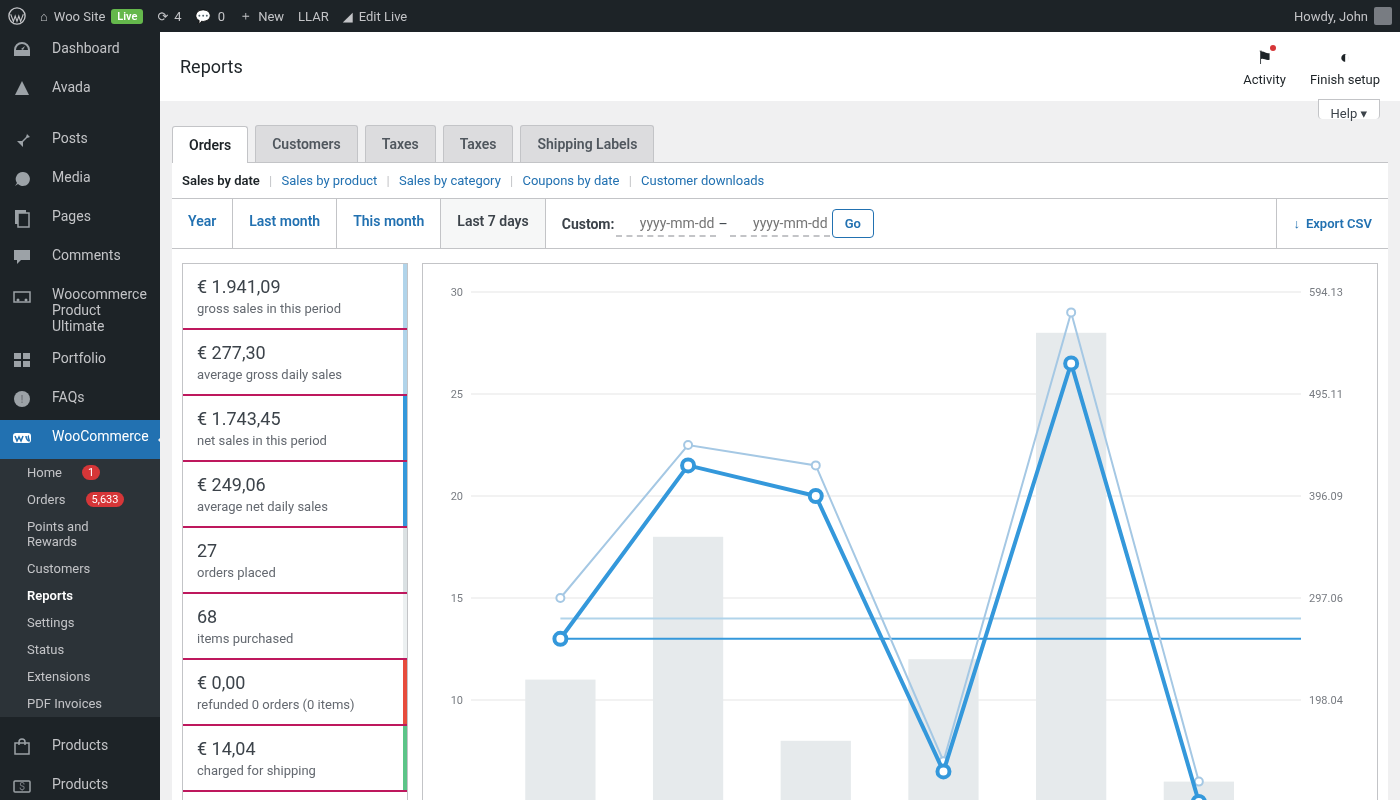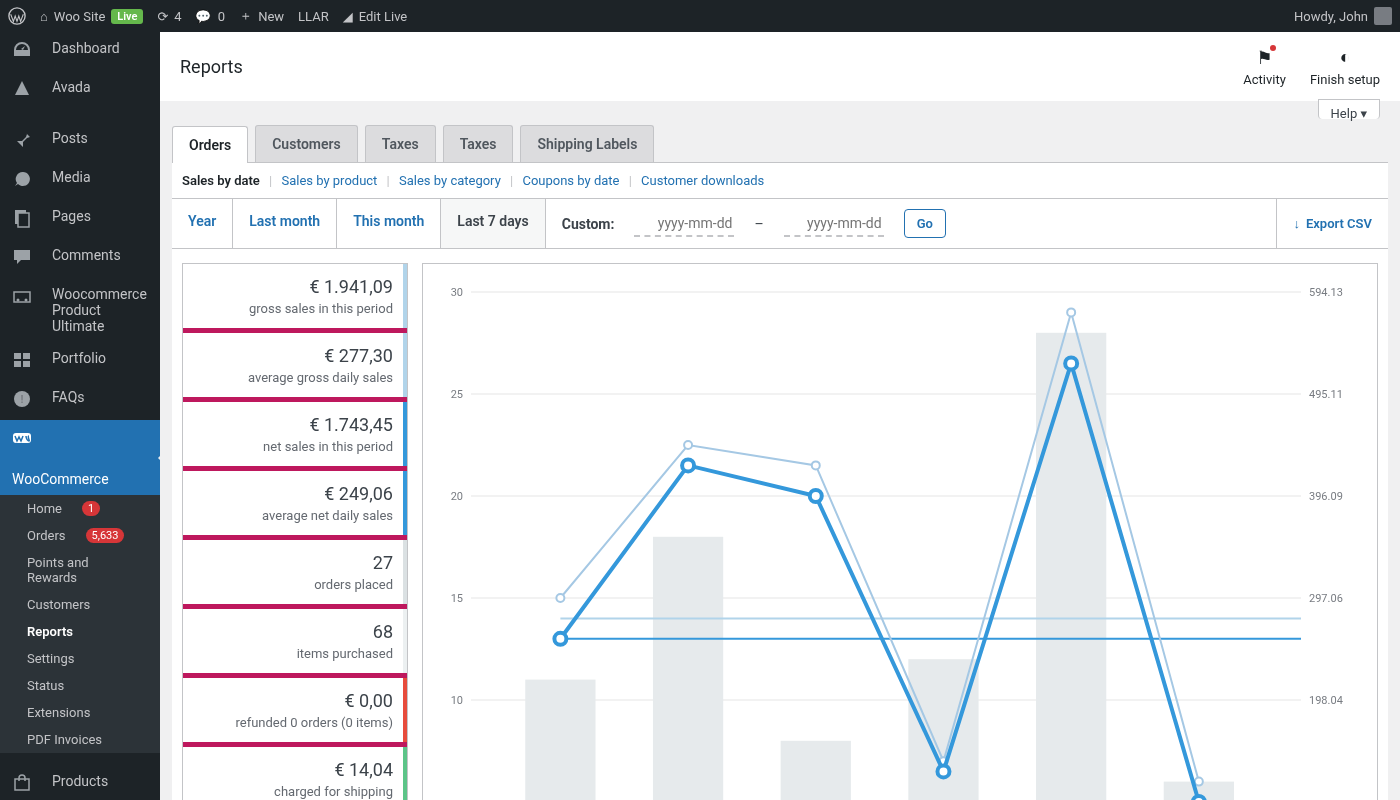--- a/index.html
+++ b/index.html
@@ -8,21 +8,21 @@
 
 #admin-bar { height: 32px; background: #1d2327; color: #c3c4c7; display: flex; align-items: center; padding: 0 8px; justify-content: space-between; font-size: 13px; }
 #admin-bar .left, #admin-bar .right { display: flex; align-items: center; gap: 14px; }
 #admin-bar a { color: #c3c4c7; text-decoration: none; display: inline-flex; align-items: center; gap: 6px; cursor: pointer; }
 .live-badge { background:#65b84c; color:#fff; padding:1px 6px; border-radius:3px; font-size:11px; font-weight:600; }
 .avatar-box { width:18px; height:18px; background:#787c82; display:inline-block; border-radius:2px; }
 
 
 #sidebar { position:absolute; top:32px; left:0; bottom:0; width:160px; background:#1d2327; color:#c3c4c7; }
 #sidebar .item { display:flex; align-items:flex-start; gap:20px; padding:8px 12px; font-size:14px; cursor:pointer; position:relative; }
-#sidebar .item.current { background:#2271b1; color:#fff; font-weight:400;flex-direction:column; }
+#sidebar .item.current { background:#2271b1; color:#fff; font-weight:400; }
 #sidebar .item.current .arrow { position:absolute; right:-8px; top:50%; transform:translate(-2px,-50%); width:0;height:0;border-top:8px solid transparent;border-bottom:8px solid transparent;border-right:8px solid #f0f0f1; }
 #sidebar .sub { background:#2c3338; }
 #sidebar .sub .item { padding:6px 27px; font-size:13px; color:#c3c4c7; }
 #sidebar .sub .item.sub-current { color:#fff; font-weight:600; }
 .badge-red { background:#d63638; color:#fff; border-radius:9px; font-size:11px; padding:1px 6px; min-width:18px; text-align:center; display:inline-block; }
 .ico { width:20px; text-align:center; font-family: inherit; }
 
 
 #content { position:absolute; top:32px; left:160px; right:0; bottom:0; overflow:auto; }
 #header-row { background:#fff; display:flex; align-items:center; justify-content:space-between; padding:14px 20px 14px 20px; }
@@ -41,29 +41,29 @@
 
 #tab-body { background:#fff; border-top:1px solid #c3c4c7; margin:0 12px; padding-bottom:12px; }
 .subnav { padding:10px 10px; font-size:13px; }
 .subnav a { color:#2271b1; text-decoration:none; cursor:pointer; }
 .subnav span.cur { color:#1d2327; font-weight:600; }
 .subnav .sep { color:#c3c4c7; margin:0 6px; }
 
 .range-row { display:flex; align-items:stretch; border:1px solid #c3c4c7; border-left:none; border-right:none; }
 .range-row .rtab { padding:14px 16px; border-right:1px solid #c3c4c7; font-size:14px; color:#2271b1; cursor:pointer; font-weight:600; }
 .range-row .rtab.active { color:#3c434a; background:#f6f7f7; }
-.range-row .custom { padding:10px 16px; display:flex; align-items:center; gap:20px; font-size:14px; }
+.range-row .custom { padding:10px 16px; display:flex; align-items:center; gap:2px; font-size:14px; }
 .range-row input[type=text] { border:none; border-bottom:2px dashed #c3c4c7; padding:4px 2px; width:100px; font-size:14px; color:#646970; text-align:right; outline:none; background:transparent; }
 .range-row .go { border:1px solid #2271b1; color:#2271b1; background:#fff; padding:6px 12px; border-radius:4px; font-weight:600; cursor:pointer; font-size:13px;text-align:center; }
 .range-row .spacer { flex:1; }
 .range-row .export { padding:14px 16px; border-left:1px solid #c3c4c7; color:#2271b1; cursor:pointer; font-weight:600; display:flex; gap:6px; align-items:center; }
 
 .report-body { display:flex; gap:14px; padding:14px 10px 0 10px; }
 .stat-col { width:226px; border:1px solid #c3c4c7; background:#fff; overflow:hidden; }
-.stat-col .stat { padding:12px 14px; border-bottom:5px solid #be185d; position:relative;text-align:right; }
+.stat-col .stat { padding:12px 14px; border-bottom:2px solid #be185d; position:relative; }
 .stat-col .stat h3 { font-size:18px; font-weight:400; color:#3c434a; }
 .stat-col .stat p { font-size:13px; color:#646970; margin-top:4px; }
 .stat-col .stat .bar { position:absolute; right:0; top:0; bottom:0; width:4px; }
 .chart-col { flex:1; border:1px solid #c3c4c7; background:#fff; padding:18px 18px 0 18px; min-height:540px; }
 
 svg text { font-size:11px; fill:#787c82; }
 </style>
 </head>
 <body>
 

